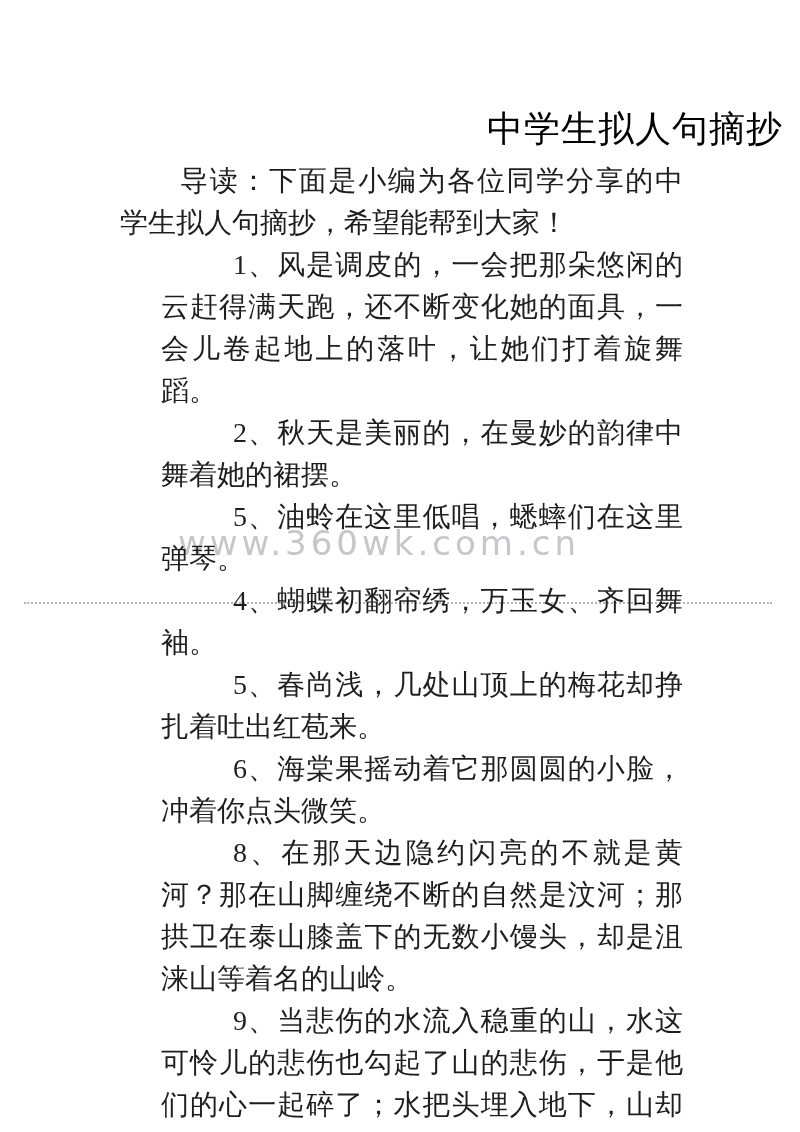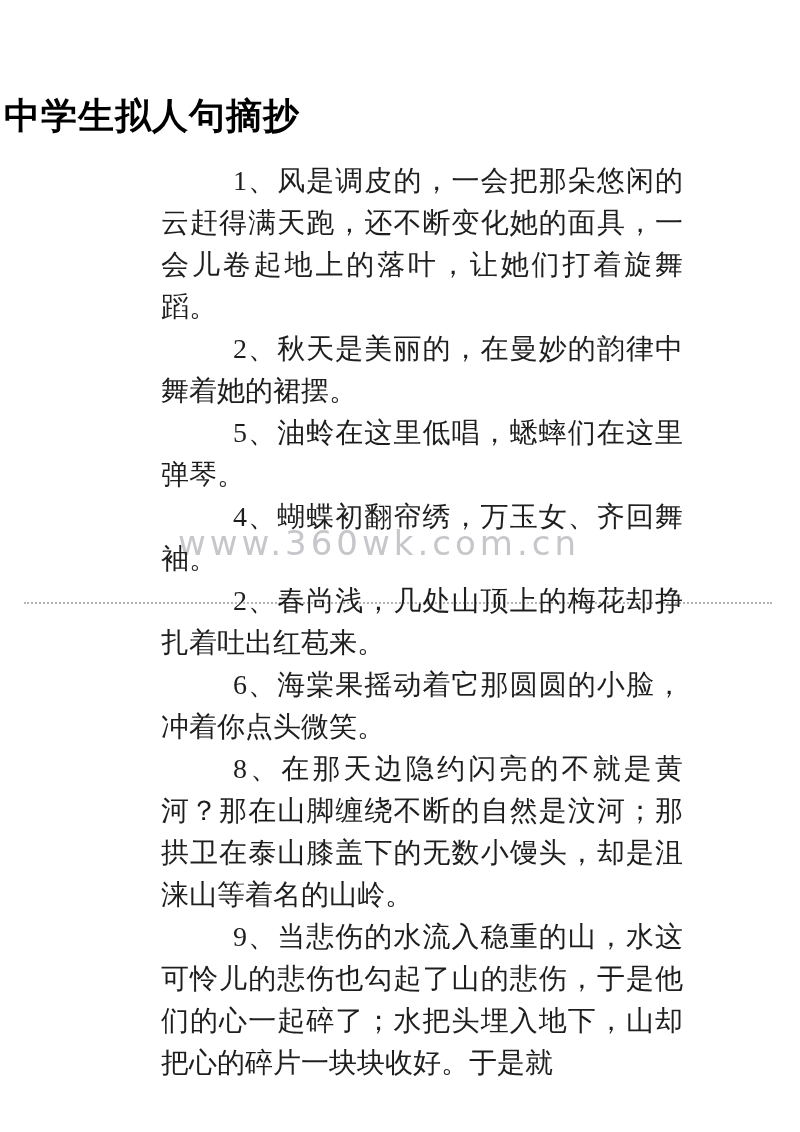--- a/index.html
+++ b/index.html
@@ -13,25 +13,25 @@
     height: 1132px;
     background: var(--page-bg, #ffffff);
     overflow: hidden;
     font-family: "Liberation Serif", "DejaVu Serif", serif;
   }
   .doc-title {
     position: absolute;
     top: 88px;
     left: 0;
     right: 0;
-    margin: 4px;
-    text-align: left;
+    margin: 17px;
+    text-align: right;
     font-size: 36px;
     line-height: 1.35;
-    font-weight: 700;
+    font-weight: 400;
     letter-spacing: 1px;
     color: #000000;
     z-index: 3;
   }
   .watermark {
     position: absolute;
     top: 526px;
     left: 178px;
     font-family: "DejaVu Sans", "Liberation Sans", sans-serif;
     font-size: 34px;
@@ -74,23 +74,24 @@
 
 <div class="page">
 
   <h1 class="doc-title">中学生拟人句摘抄</h1>
 
   <div class="watermark">www.360wk.com.cn</div>
 
   <div class="dotted-divider"></div>
 
   <div class="body-text">
+      <p class="para lead">导读：下面是小编为各位同学分享的中学生拟人句摘抄，希望能帮到大家！</p>
       <p class="para item">1、风是调皮的，一会把那朵悠闲的云赶得满天跑，还不断变化她的面具，一会儿卷起地上的落叶，让她们打着旋舞蹈。</p>
       <p class="para item">2、秋天是美丽的，在曼妙的韵律中舞着她的裙摆。</p>
       <p class="para item">5、油蛉在这里低唱，蟋蟀们在这里弹琴。</p>
       <p class="para item">4、蝴蝶初翻帘绣，万玉女、齐回舞袖。</p>
-      <p class="para item">2、春尚浅，几处山顶上的梅花却挣扎着吐出红苞来。</p>
+      <p class="para item">5、春尚浅，几处山顶上的梅花却挣扎着吐出红苞来。</p>
       <p class="para item">6、海棠果摇动着它那圆圆的小脸，冲着你点头微笑。</p>
       <p class="para item">8、在那天边隐约闪亮的不就是黄河？那在山脚缠绕不断的自然是汶河；那拱卫在泰山膝盖下的无数小馒头，却是沮涞山等着名的山岭。</p>
       <p class="para item">9、当悲伤的水流入稳重的山，水这可怜儿的悲伤也勾起了山的悲伤，于是他们的心一起碎了；水把头埋入地下，山却把心的碎片一块块收好。于是就</p>
     </div>
 
 </div>
 
 </body></html>

